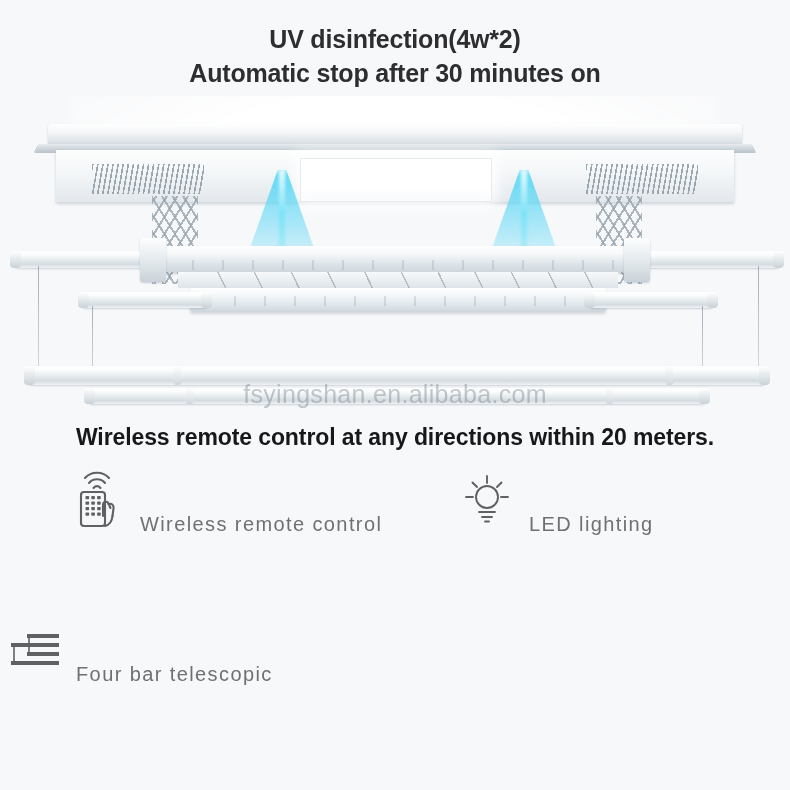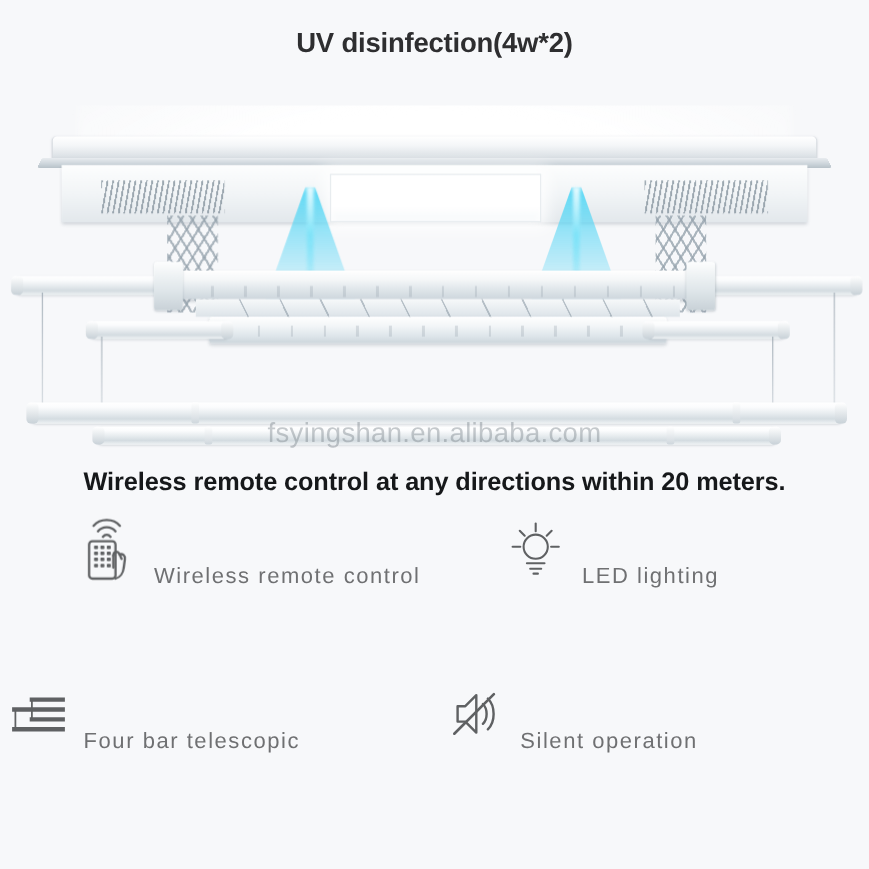--- a/index.html
+++ b/index.html
@@ -334,20 +334,21 @@
   .feature.f-led     { margin-left: 50px; }
   .feature.f-silent  { margin-left: -6px; }
 </style>
 </head>
 <body>
 
 <div class="page">
 
   <div class="headings">
     <div class="heading-line">UV disinfection(4w*2)</div>
+    <div class="heading-line">Automatic stop after 30 minutes on</div>
   </div>
 
   <div class="photo">
 
     <div class="ceiling-glow"></div>
 
     <div class="housing"></div>
     <div class="housing-lip"></div>
     <div class="housing-body"></div>
 
@@ -477,26 +478,15 @@
           <line x1="14" y1="31" x2="58" y2="31" stroke-width="4"></line>
           <line x1="30" y1="40" x2="58" y2="40" stroke-width="4"></line>
           <line x1="14" y1="49" x2="58" y2="49" stroke-width="4"></line>
           <line x1="30" y1="22" x2="30" y2="40" stroke-width="1.6"></line>
           <line x1="15" y1="31" x2="15" y2="49" stroke-width="1.6"></line>
         </svg>
       </div>
       <div class="feature-label">Four bar telescopic</div>
     </div>
 
-    <div class="feature f-silent">
-      <div class="feature-icon">
-        <svg width="70" height="70" viewBox="0 0 70 70" fill="none" stroke="#5f6163" stroke-width="2.2" stroke-linecap="round" stroke-linejoin="round">
-          <path d="M20 28 L27 28 L37 18 L37 52 L27 42 L20 42 Z"></path>
-          <path d="M43 26 C47.5 30.5, 47.5 39.5, 43 44"></path>
-          <path d="M47.5 21 C54.5 28, 54.5 42, 47.5 49"></path>
-          <line x1="17" y1="53" x2="53" y2="17" stroke-width="2.4"></line>
-        </svg>
-      </div>
-      <div class="feature-label">Silent operation</div>
-    </div>
 
   </div>
 </div>
 
 </body></html>

